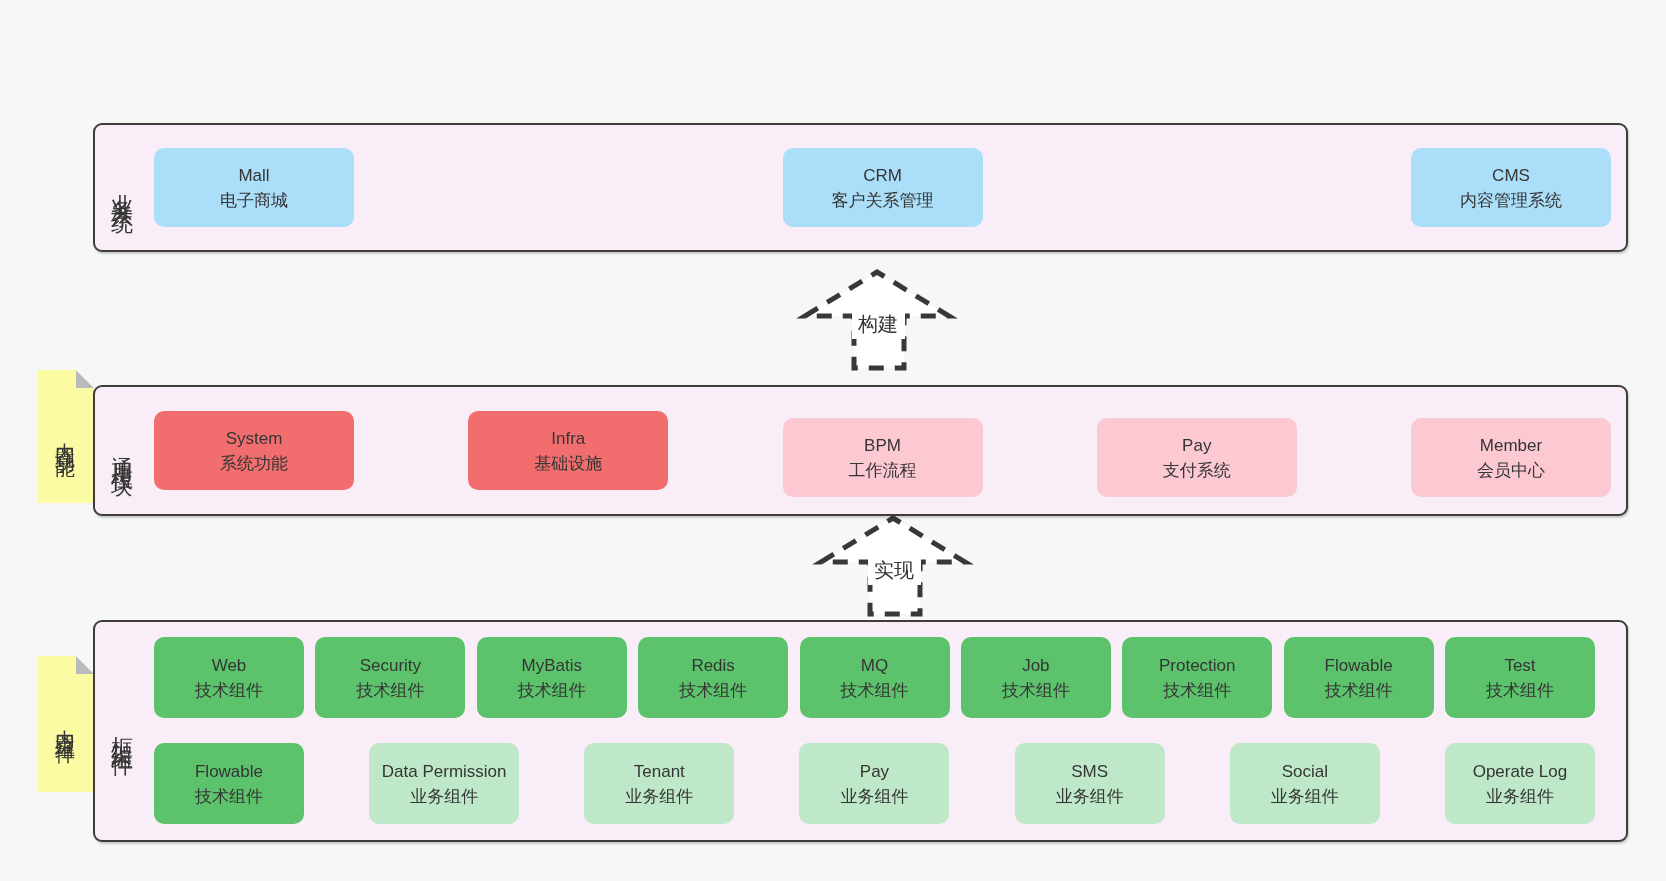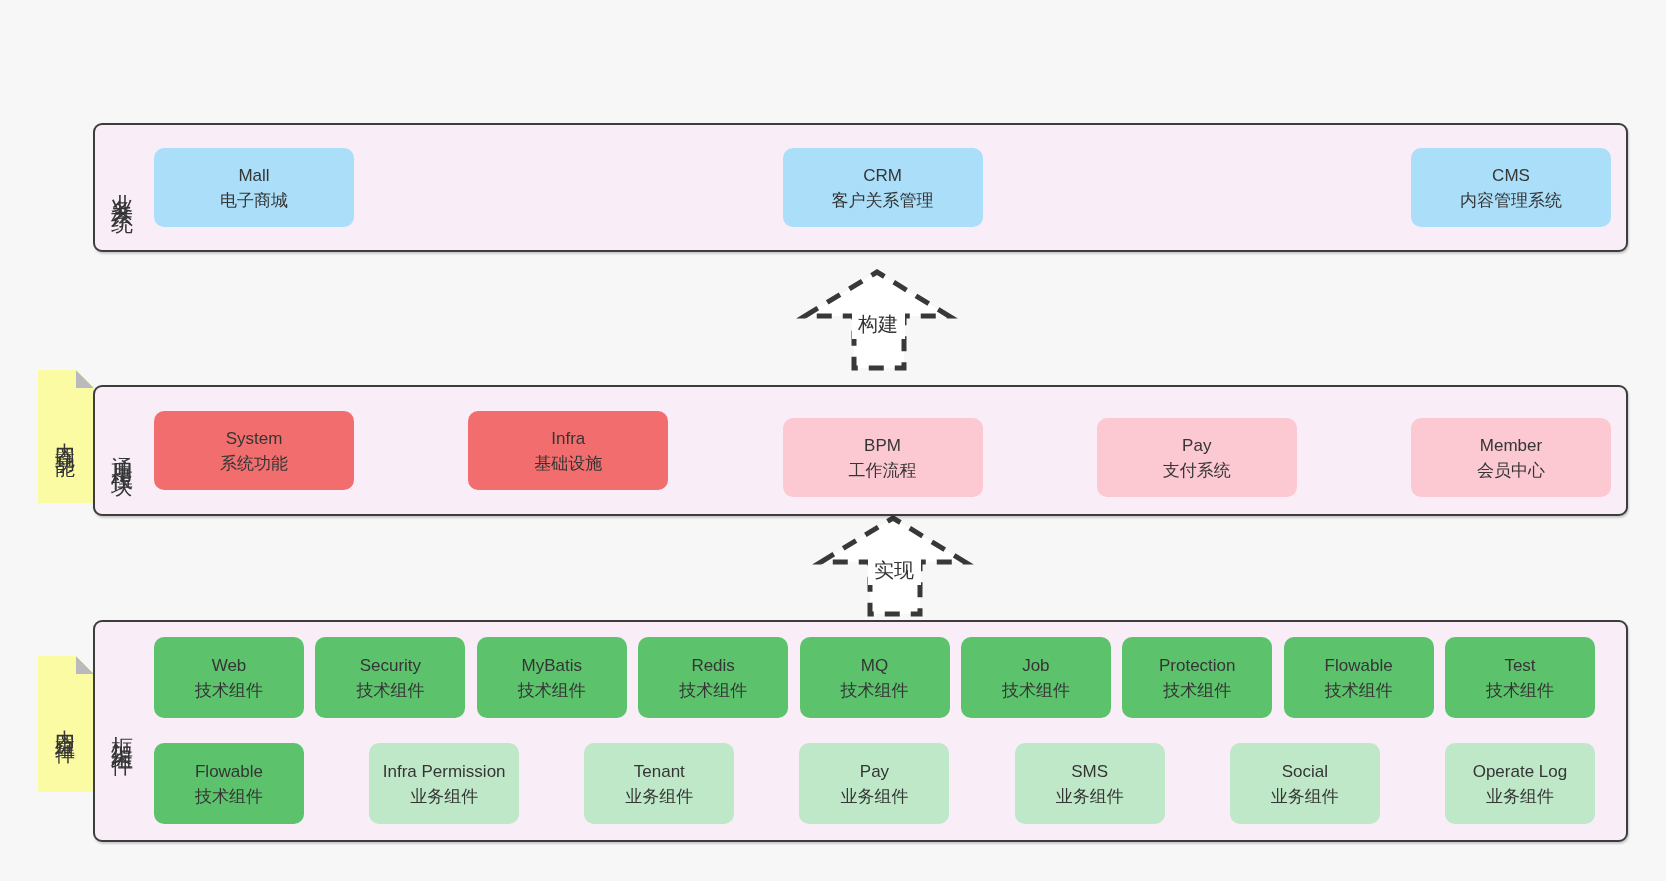--- a/index.html
+++ b/index.html
@@ -241,21 +241,21 @@
     </div>
     <div class="box green">
       <div>Test</div>
       <div>技术组件</div>
     </div>
     <div class="box green">
       <div>Flowable</div>
       <div>技术组件</div>
     </div>
     <div class="box green-light">
-      <div>Infra Permission</div>
+      <div>Data Permission</div>
       <div>业务组件</div>
     </div>
     <div class="box green-light">
       <div>Tenant</div>
       <div>业务组件</div>
     </div>
     <div class="box green-light">
       <div>Pay</div>
       <div>业务组件</div>
     </div>

